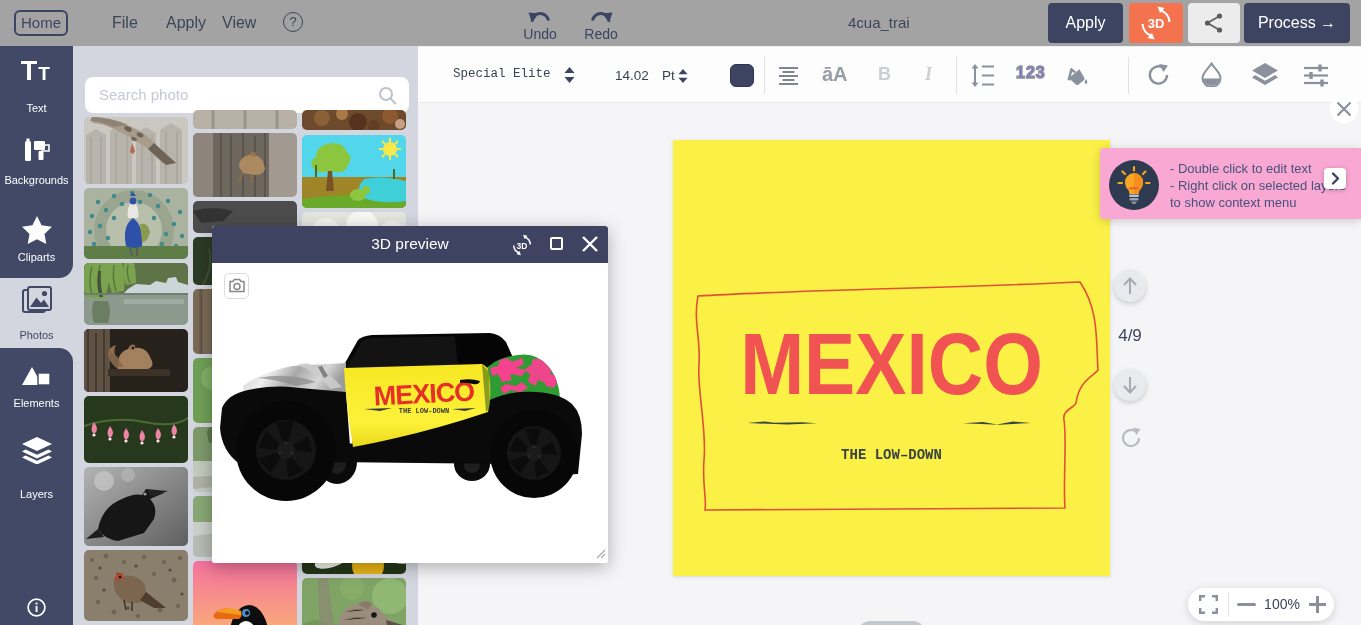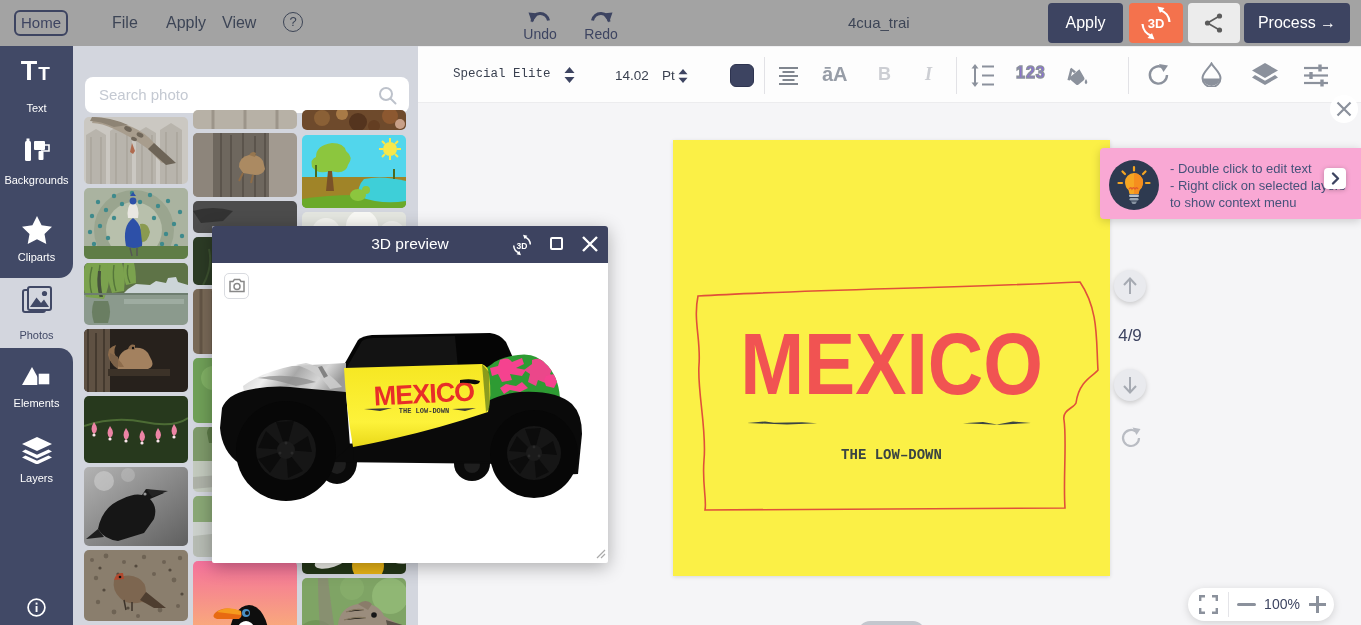--- a/index.html
+++ b/index.html
@@ -274,21 +274,21 @@
       </svg>
       <span class="lbl" style="margin-top:4px;">Elements</span>
     </div>
 
     <div class="sitem" style="top:391px;">
       <svg width="30" height="27" viewBox="0 0 30 27">
         <path d="M15 0 L30 7 L15 14 L0 7 Z" fill="#fff"></path>
         <path d="M3.5 12.5 L0 14.5 L15 21.5 L30 14.5 L26.5 12.5 L15 17.8 Z" fill="#fff"></path>
         <path d="M3.5 18.5 L0 20.5 L15 27.5 L30 20.5 L26.5 18.5 L15 23.8 Z" fill="#fff"></path>
       </svg>
-      <span class="lbl" style="margin-top:4px;">Layers</span>
+      <span class="lbl" style="margin-top:20px;">Layers</span>
     </div>
 
     <div class="sitem" style="top:552px;">
       <svg width="19" height="19" viewBox="0 0 19 19">
         <circle cx="9.5" cy="9.5" r="8.4" fill="none" stroke="#fff" stroke-width="1.7"></circle>
         <rect x="8.6" y="8" width="1.9" height="6" fill="#fff"></rect>
         <rect x="8.6" y="4.6" width="1.9" height="2" fill="#fff"></rect>
       </svg>
     </div>
   </div>

